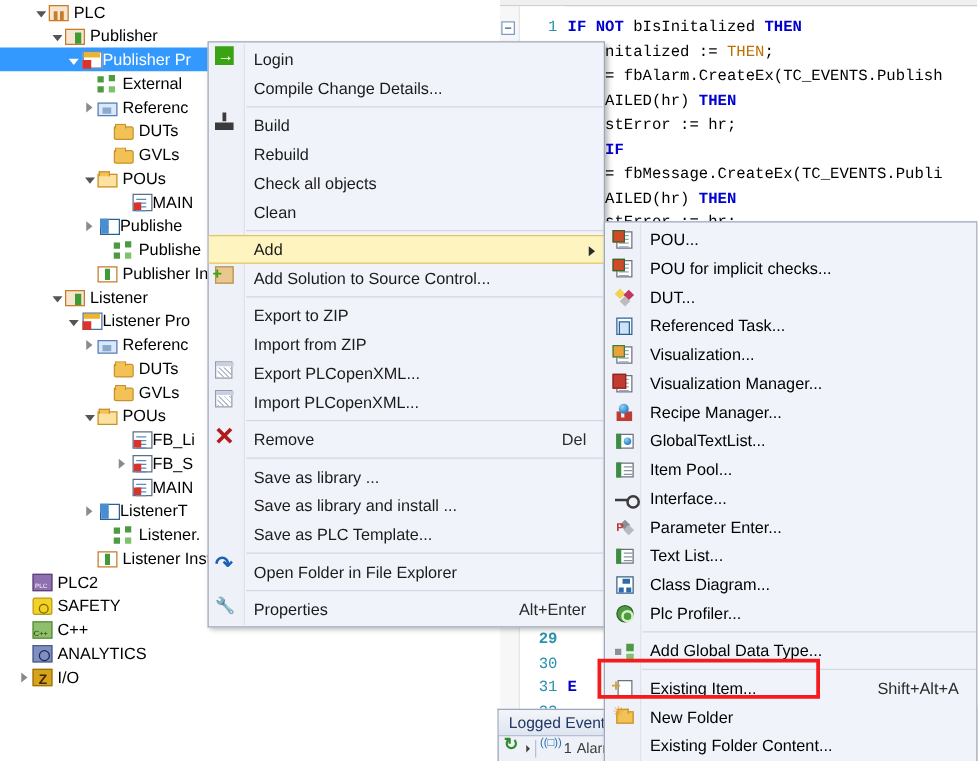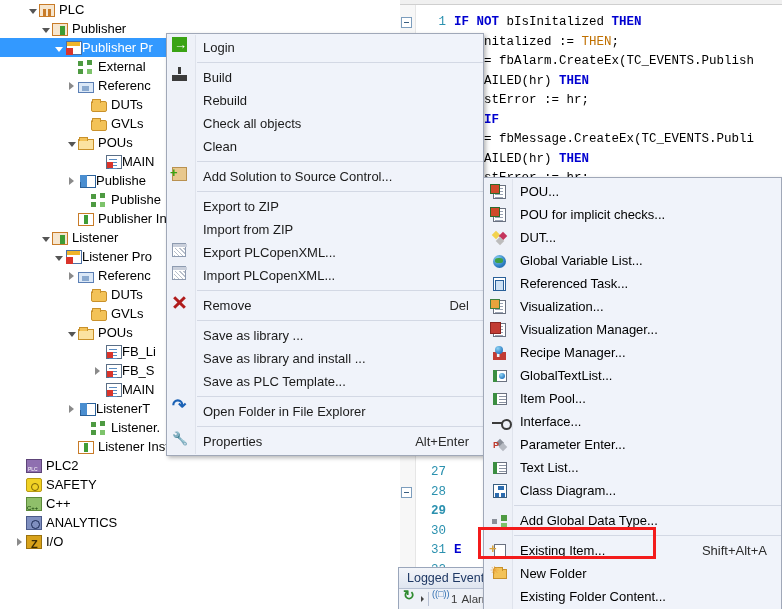--- a/index.html
+++ b/index.html
@@ -469,35 +469,42 @@
       <span>Messag</span>
     </div>
   </div>
 
   <div class="menu" id="ctxmenu" style="left:166px; top:33px; width:318px;">
     <div class="gutter"></div>
   <div class="mi">
         <span class="micon g-login"></span>
         <span class="mtext">Login</span>
       </div>
+      <div class="mi">
+        <span class="mtext">Compile Change Details...</span>
+      </div>
       <div class="msep"></div>
       <div class="mi">
         <span class="micon g-build"></span>
         <span class="mtext">Build</span>
       </div>
       <div class="mi">
         <span class="mtext">Rebuild</span>
       </div>
       <div class="mi">
         <span class="mtext">Check all objects</span>
       </div>
       <div class="mi">
         <span class="mtext">Clean</span>
       </div>
       <div class="msep"></div>
+      <div class="mi hl">
+        <span class="mtext">Add</span>
+        <span class="arrow"></span>
+      </div>
       <div class="mi">
         <span class="micon g-src"></span>
         <span class="mtext">Add Solution to Source Control...</span>
       </div>
       <div class="msep"></div>
       <div class="mi">
         <span class="mtext">Export to ZIP</span>
       </div>
       <div class="mi">
         <span class="mtext">Import from ZIP</span>
@@ -558,26 +565,20 @@
           <span class="s-dut">
             <i></i>
             <i></i>
             <i></i>
           </span>
         </span>
         <span class="mtext">DUT...</span>
       </div>
       <div class="mi">
         <span class="micon">
-          <span class="s-globe"></span>
-        </span>
-        <span class="mtext">Global Variable List...</span>
-      </div>
-      <div class="mi">
-        <span class="micon">
           <span class="s-task"></span>
         </span>
         <span class="mtext">Referenced Task...</span>
       </div>
       <div class="mi">
         <span class="micon">
           <span class="s-doc s-vis"></span>
         </span>
         <span class="mtext">Visualization...</span>
       </div>
@@ -624,20 +625,26 @@
         <span class="micon">
           <span class="s-img"></span>
         </span>
         <span class="mtext">Text List...</span>
       </div>
       <div class="mi">
         <span class="micon">
           <span class="s-class"></span>
         </span>
         <span class="mtext">Class Diagram...</span>
+      </div>
+      <div class="mi">
+        <span class="micon">
+          <span class="s-prof"></span>
+        </span>
+        <span class="mtext">Plc Profiler...</span>
       </div>
       <div class="msep"></div>
       <div class="mi">
         <span class="micon">
           <span class="s-gdt">
             <i></i>
             <i></i>
             <i></i>
           </span>
         </span>

